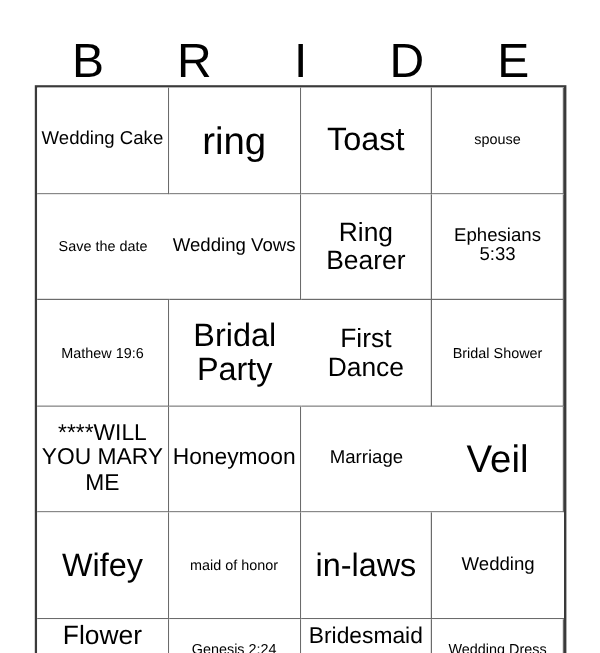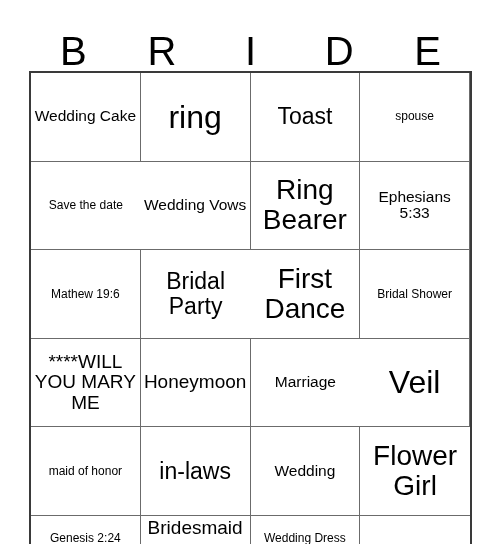--- a/index.html
+++ b/index.html
@@ -67,22 +67,22 @@
     display: block;
     width: 100%;
     line-height: 1.08;
     word-break: break-word;
     hyphens: none;
   }
   
   .fs-xs  { font-size: 19px; }
   .fs-sm  { font-size: 15.5px; }
   .fs-md  { font-size: 12px; }
-  .fs-lg  { font-size: 28px; }
-  .fs-xl  { font-size: 23px; }
+  .fs-lg  { font-size: 22px; }
+  .fs-xl  { font-size: 27px; }
   .fs-xxl { font-size: 32px; }
 </style>
 </head>
 <body>
 
 <div class="card">
   <div class="header-row">
     <div class="header-cell">B</div>
     <div class="header-cell">R</div>
     <div class="header-cell">I</div>
@@ -133,20 +133,23 @@
       <div class="cell">
         <span class="cell-text fs-xs">Honeymoon</span>
       </div>
       <div class="cell">
         <span class="cell-text fs-sm">Marriage</span>
       </div>
       <div class="cell">
         <span class="cell-text fs-xxl">Veil</span>
       </div>
       <div class="cell">
+        <span class="cell-text fs-xl">Wifey</span>
+      </div>
+      <div class="cell">
         <span class="cell-text fs-md">maid of honor</span>
       </div>
       <div class="cell">
         <span class="cell-text fs-xl">in-laws</span>
       </div>
       <div class="cell">
         <span class="cell-text fs-sm">Wedding</span>
       </div>
       <div class="cell">
         <span class="cell-text fs-lg">Flower Girl</span>

